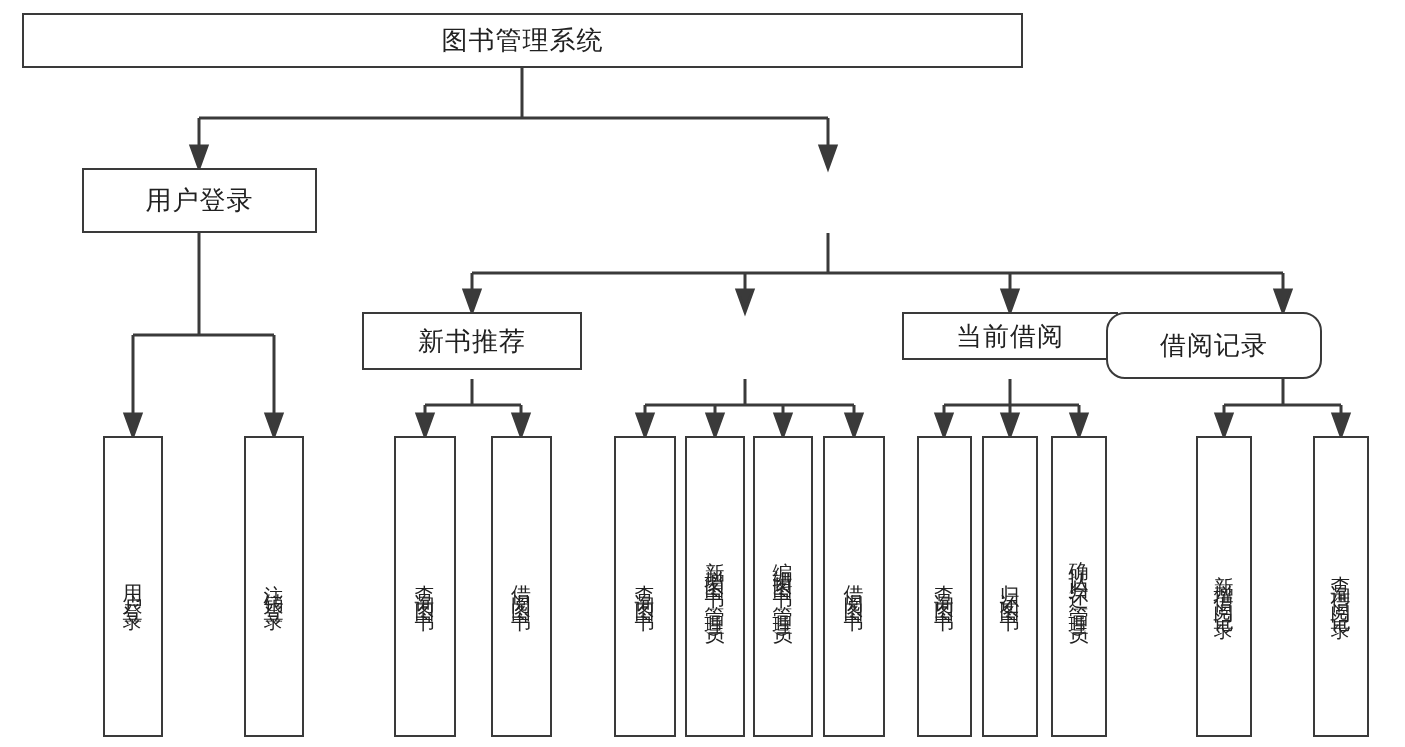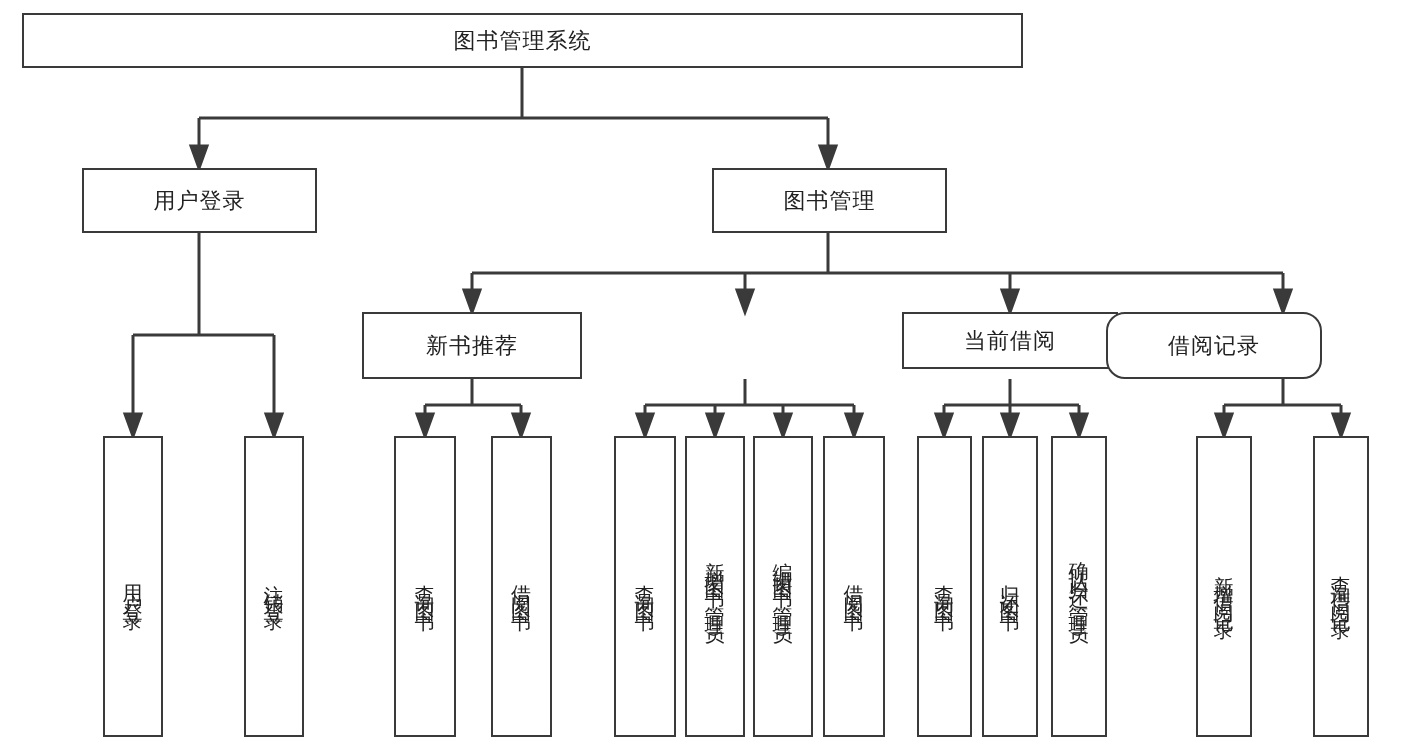--- a/index.html
+++ b/index.html
@@ -27,38 +27,38 @@
     position: absolute;
     box-sizing: border-box;
     border: 2.5px solid #3a3a3a;
     background: #ffffff;
     color: #212121;
     display: flex;
     align-items: center;
     justify-content: center;
   }
   .hbox {
-    font-size: 22px;
+    font-size: 26px;
     letter-spacing: 1px;
     white-space: nowrap;
   }
   .vbox {
     writing-mode: vertical-rl;
     text-orientation: mixed;
     font-size: 20px;
     letter-spacing: 9px;
     line-height: 1;
   }
   
   .n-root            { left: 22px;   top: 13px;  width: 1001px; height: 55px; }
   .n-user-login      { left: 82px;   top: 168px; width: 235px;  height: 65px; }
   .n-book-management { left: 712px;  top: 168px; width: 235px;  height: 65px; }
-  .n-new-book        { left: 362px;  top: 312px; width: 220px;  height: 67px; }
+  .n-new-book        { left: 362px;  top: 312px; width: 220px;  height: 58px; }
   .n-book-borrow     { left: 635px;  top: 312px; width: 220px;  height: 67px; }
-  .n-current-borrow  { left: 902px;  top: 312px; width: 216px;  height: 57px; }
+  .n-current-borrow  { left: 902px;  top: 312px; width: 216px;  height: 48px; }
   .n-borrow-records  { left: 1106px; top: 312px; width: 216px;  height: 67px; border-radius: 19px; }
   .n-leaf-1  { left: 103px;  top: 436px; width: 60px; height: 301px; }
   .n-leaf-2  { left: 244px;  top: 436px; width: 60px; height: 301px; }
   .n-leaf-3  { left: 394px;  top: 436px; width: 62px; height: 301px; }
   .n-leaf-4  { left: 491px;  top: 436px; width: 61px; height: 301px; }
   .n-leaf-5  { left: 614px;  top: 436px; width: 62px; height: 301px; }
   .n-leaf-6  { left: 685px;  top: 436px; width: 60px; height: 301px; }
   .n-leaf-7  { left: 753px;  top: 436px; width: 60px; height: 301px; }
   .n-leaf-8  { left: 823px;  top: 436px; width: 62px; height: 301px; }
   .n-leaf-9  { left: 917px;  top: 436px; width: 55px; height: 301px; }
@@ -130,21 +130,20 @@
         <path fill="none" d="M1283,379 V405 M1224,405 H1341 M1224,405 V415 M1341,405 V415"></path>
         <polygon points="1216,414 1232,414 1224,436"></polygon>
         <polygon points="1333,414 1349,414 1341,436"></polygon>
       </g>
     </g>
   </svg>
 
   <div class="box hbox n-root">图书管理系统</div>
 
   <div class="box hbox n-user-login">用户登录</div>
-  <div class="box hbox n-book-management">图书管理</div>
 
   <div class="box hbox n-new-book">新书推荐</div>
   <div class="box hbox n-current-borrow">当前借阅</div>
   <div class="box hbox n-borrow-records">借阅记录</div>
 
   <div class="box vbox n-leaf-1">用户登录</div>
   <div class="box vbox n-leaf-2">注销登录</div>
   <div class="box vbox n-leaf-3">查询图书</div>
   <div class="box vbox n-leaf-4">借阅图书</div>
   <div class="box vbox n-leaf-5">查询图书</div>

